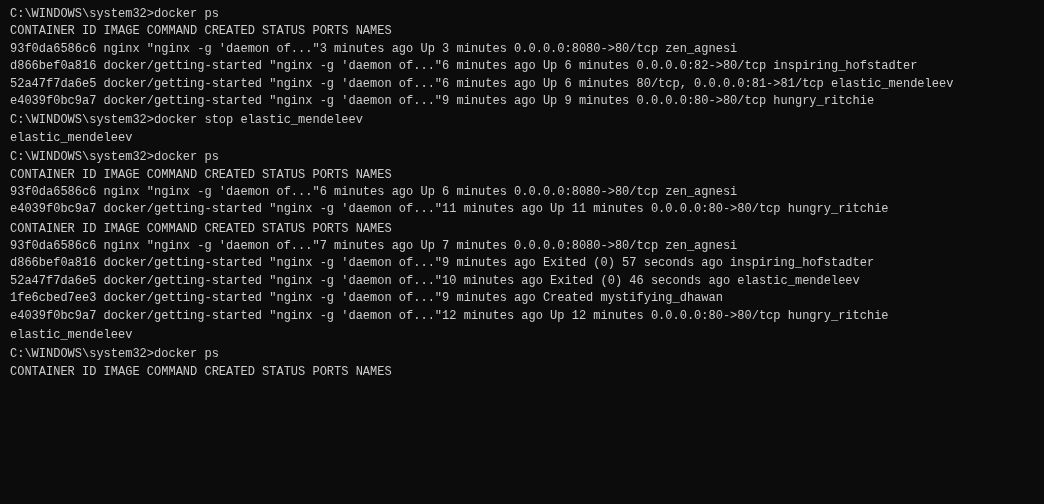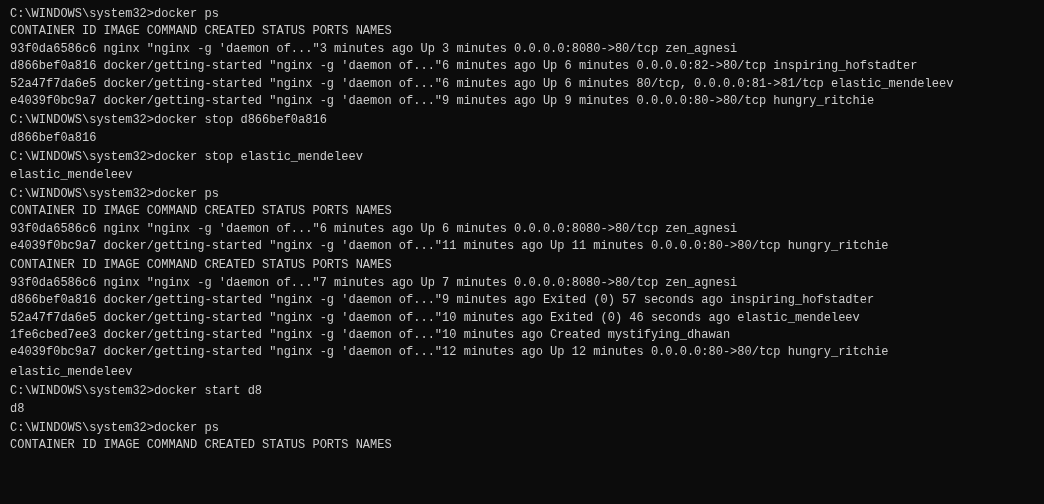--- a/index.html
+++ b/index.html
@@ -22,45 +22,37 @@
 <div id="terminal-container">
     <div class="section">
       <div><span>C:\WINDOWS\system32&gt;docker ps</span></div>
       <div>CONTAINER ID        IMAGE                     COMMAND                 CREATED             STATUS                      PORTS                       NAMES                 </div>
       <div>93f0da6586c6        nginx                     "nginx -g 'daemon of..."3 minutes ago       Up 3 minutes                0.0.0.0:8080-&gt;80/tcp        zen_agnesi            </div>
       <div>d866bef0a816        docker/getting-started    "nginx -g 'daemon of..."6 minutes ago       Up 6 minutes                0.0.0.0:82-&gt;80/tcp          inspiring_hofstadter  </div>
       <div>52a47f7da6e5        docker/getting-started    "nginx -g 'daemon of..."6 minutes ago       Up 6 minutes                80/tcp, 0.0.0.0:81-&gt;81/tcp  elastic_mendeleev     </div>
       <div>e4039f0bc9a7        docker/getting-started    "nginx -g 'daemon of..."9 minutes ago       Up 9 minutes                0.0.0.0:80-&gt;80/tcp          hungry_ritchie        </div>
     </div>
     <div class="section">
-      <div><span>C:\WINDOWS\system32&gt;docker stop d866bef0a816</span></div>
-      <div>d866bef0a816</div>
-    </div>
-    <div class="section">
       <div><span>C:\WINDOWS\system32&gt;docker stop elastic_mendeleev</span></div>
       <div>elastic_mendeleev</div>
     </div>
     <div class="section">
       <div><span>C:\WINDOWS\system32&gt;docker ps</span></div>
       <div>CONTAINER ID        IMAGE                     COMMAND                 CREATED             STATUS                      PORTS                       NAMES                 </div>
       <div>93f0da6586c6        nginx                     "nginx -g 'daemon of..."6 minutes ago       Up 6 minutes                0.0.0.0:8080-&gt;80/tcp        zen_agnesi            </div>
       <div>e4039f0bc9a7        docker/getting-started    "nginx -g 'daemon of..."11 minutes ago      Up 11 minutes               0.0.0.0:80-&gt;80/tcp          hungry_ritchie        </div>
     </div>
     <div class="section">
       <div>CONTAINER ID        IMAGE                     COMMAND                 CREATED             STATUS                      PORTS                       NAMES                 </div>
       <div>93f0da6586c6        nginx                     "nginx -g 'daemon of..."7 minutes ago       Up 7 minutes                0.0.0.0:8080-&gt;80/tcp        zen_agnesi            </div>
       <div>d866bef0a816        docker/getting-started    "nginx -g 'daemon of..."9 minutes ago       Exited (0) 57 seconds ago                               inspiring_hofstadter  </div>
       <div>52a47f7da6e5        docker/getting-started    "nginx -g 'daemon of..."10 minutes ago      Exited (0) 46 seconds ago                               elastic_mendeleev     </div>
-      <div>1fe6cbed7ee3        docker/getting-started    "nginx -g 'daemon of..."10 minutes ago      Created                                                 mystifying_dhawan     </div>
+      <div>1fe6cbed7ee3        docker/getting-started    "nginx -g 'daemon of..."9 minutes ago      Created                                                 mystifying_dhawan     </div>
       <div>e4039f0bc9a7        docker/getting-started    "nginx -g 'daemon of..."12 minutes ago      Up 12 minutes               0.0.0.0:80-&gt;80/tcp          hungry_ritchie        </div>
     </div>
     <div class="section">
       <div>elastic_mendeleev</div>
-    </div>
-    <div class="section">
-      <div><span>C:\WINDOWS\system32&gt;docker start d8</span></div>
-      <div>d8</div>
     </div>
     <div class="section">
       <div><span>C:\WINDOWS\system32&gt;docker ps</span></div>
       <div>CONTAINER ID        IMAGE                     COMMAND                 CREATED             STATUS                      PORTS                       NAMES                 </div>
     </div>
   </div>
 
 </body></html>

